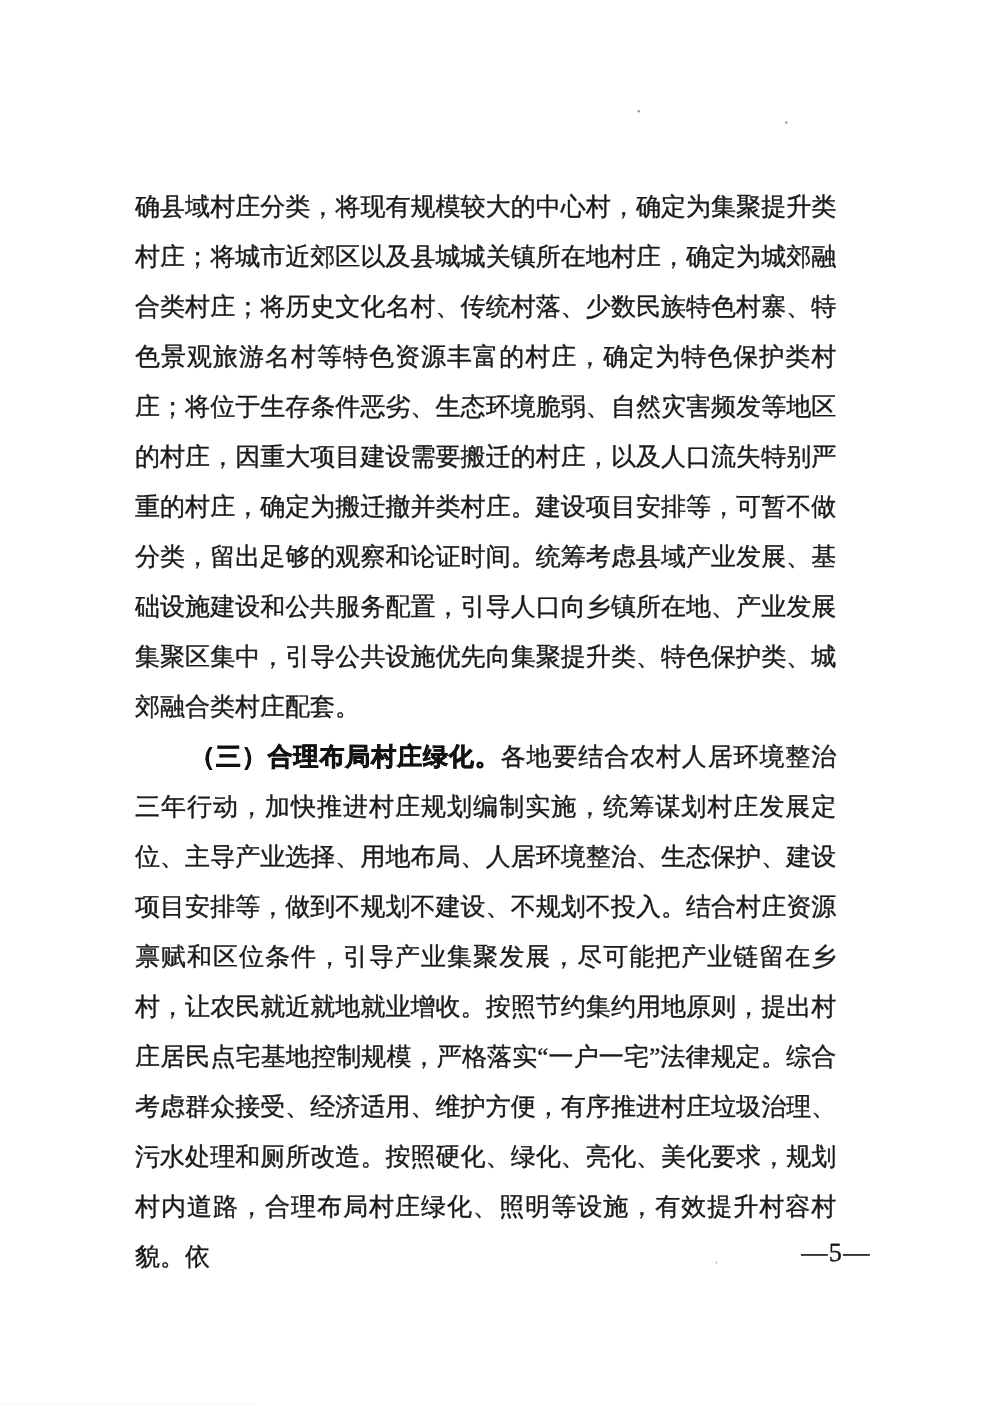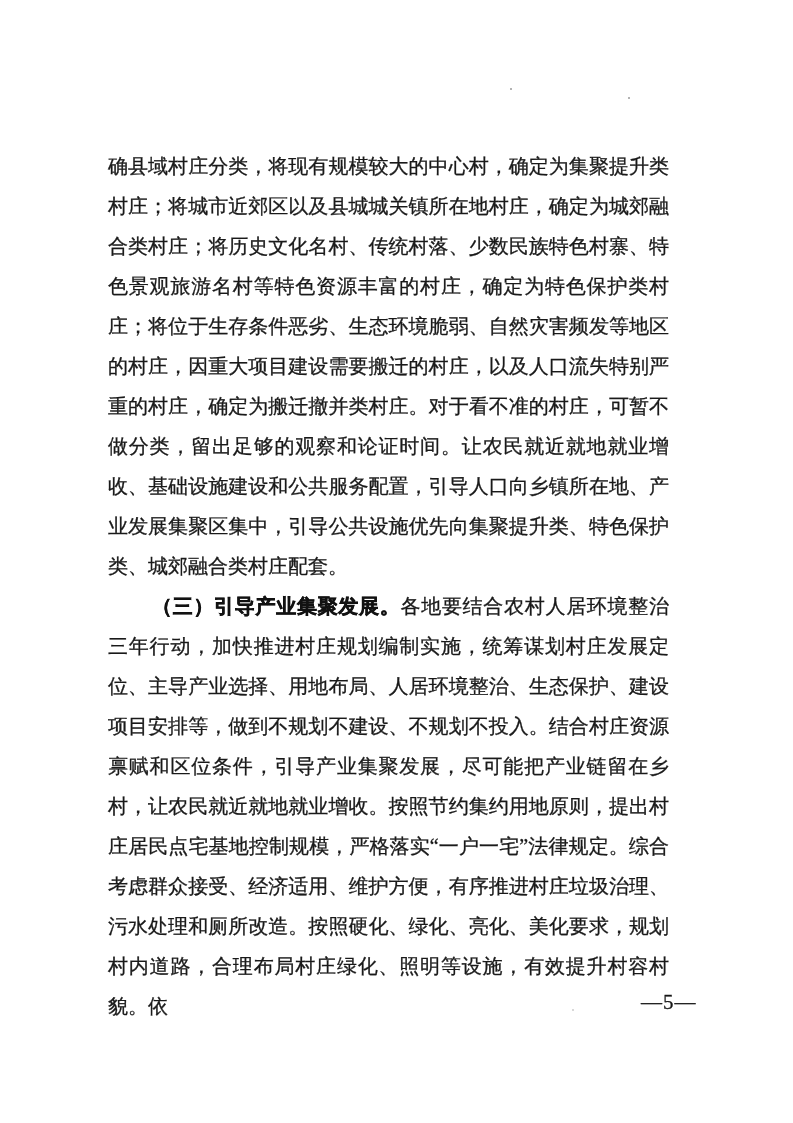--- a/index.html
+++ b/index.html
@@ -61,21 +61,21 @@
 <body>
 
 <div class="page">
 
   <div class="scan-speck speck-1"></div>
   <div class="scan-speck speck-2"></div>
   <div class="scan-speck speck-3"></div>
 
   <div class="text-block">
 
-    <p class="para"><span>确县域村庄分类，将现有规模较大的中心村，确定为集聚提升类村庄；将城市近郊区以及县城城关镇所在地村庄，确定为城郊融合类村庄；将历史文化名村、传统村落、少数民族特色村寨、特色景观旅游名村等特色资源丰富的村庄，确定为特色保护类村庄；将位于生存条件恶劣、生态环境脆弱、自然灾害频发等地区的村庄，因重大项目建设需要搬迁的村庄，以及人口流失特别严重的村庄，确定为搬迁撤并类村庄。对于看不准的村庄，可暂不做分类，留出足够的观察和论证时间。让农民就近就地就业增收、基础设施建设和公共服务配置，引导人口向乡镇所在地、产业发展集聚区集中，引导公共设施优先向集聚提升类、特色保护类、城郊融合类村庄配套。</span></p>
+    <p class="para"><span>确县域村庄分类，将现有规模较大的中心村，确定为集聚提升类村庄；将城市近郊区以及县城城关镇所在地村庄，确定为城郊融合类村庄；将历史文化名村、传统村落、少数民族特色村寨、特色景观旅游名村等特色资源丰富的村庄，确定为特色保护类村庄；将位于生存条件恶劣、生态环境脆弱、自然灾害频发等地区的村庄，因重大项目建设需要搬迁的村庄，以及人口流失特别严重的村庄，确定为搬迁撤并类村庄。建设项目安排等，可暂不做分类，留出足够的观察和论证时间。统筹考虑县域产业发展、基础设施建设和公共服务配置，引导人口向乡镇所在地、产业发展集聚区集中，引导公共设施优先向集聚提升类、特色保护类、城郊融合类村庄配套。</span></p>
 
-    <p class="para indent"><span class="section-heading-bold">（三）引导产业集聚发展。</span><span>各地要结合农村人居环境整治三年行动，加快推进村庄规划编制实施，统筹谋划村庄发展定位、主导产业选择、用地布局、人居环境整治、生态保护、建设项目安排等，做到不规划不建设、不规划不投入。结合村庄资源禀赋和区位条件，引导产业集聚发展，尽可能把产业链留在乡村，让农民就近就地就业增收。按照节约集约用地原则，提出村庄居民点宅基地控制规模，严格落实“一户一宅”法律规定。综合考虑群众接受、经济适用、维护方便，有序推进村庄垃圾治理、污水处理和厕所改造。按照硬化、绿化、亮化、美化要求，规划村内道路，合理布局村庄绿化、照明等设施，有效提升村容村貌。依</span></p>
+    <p class="para indent"><span class="section-heading-bold">（三）合理布局村庄绿化。</span><span>各地要结合农村人居环境整治三年行动，加快推进村庄规划编制实施，统筹谋划村庄发展定位、主导产业选择、用地布局、人居环境整治、生态保护、建设项目安排等，做到不规划不建设、不规划不投入。结合村庄资源禀赋和区位条件，引导产业集聚发展，尽可能把产业链留在乡村，让农民就近就地就业增收。按照节约集约用地原则，提出村庄居民点宅基地控制规模，严格落实“一户一宅”法律规定。综合考虑群众接受、经济适用、维护方便，有序推进村庄垃圾治理、污水处理和厕所改造。按照硬化、绿化、亮化、美化要求，规划村内道路，合理布局村庄绿化、照明等设施，有效提升村容村貌。依</span></p>
 
   </div>
 
   <div class="page-number">—5—</div>
 
 </div>
 
 </body></html>

